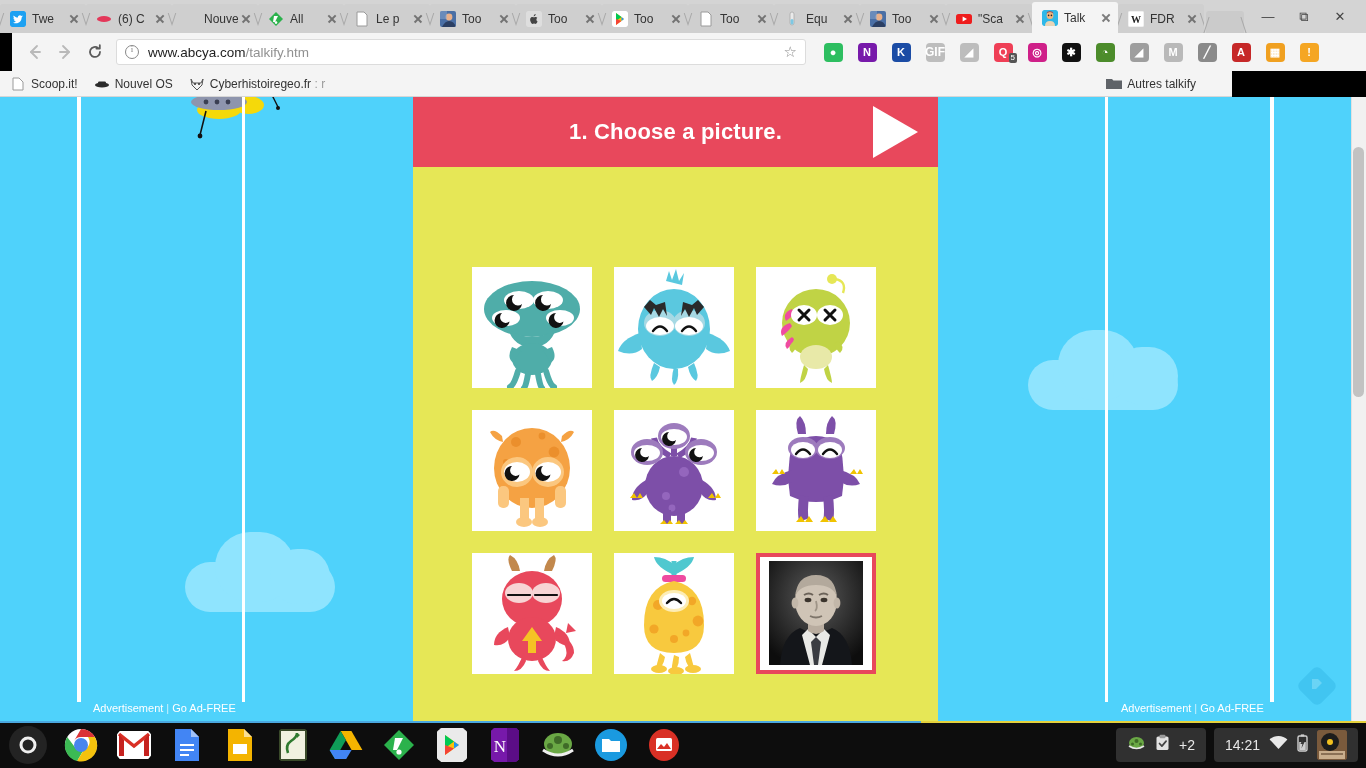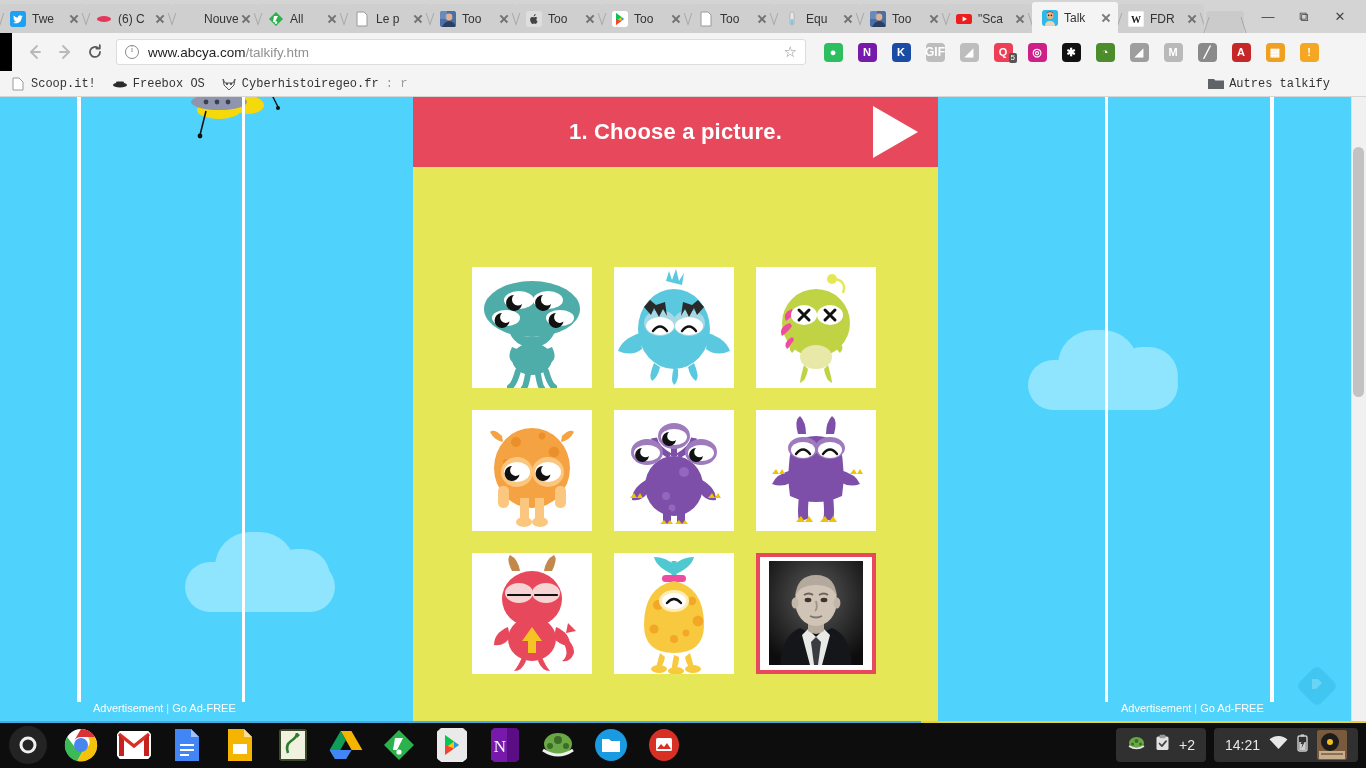--- a/index.html
+++ b/index.html
@@ -105,23 +105,23 @@
     margin-left: auto; color: #8d8d8d; font-size: 15px;
   }
   .extrow { display: flex; align-items: center; margin-left: 10px; gap: 0px; }
   .ext {
     width: 34px; height: 30px; display: flex; align-items: center; justify-content: center;
     position: relative;
   }
 
   
   .bookmarks {
-    position: absolute; top: 71px; left: 0; width: 1366px; height: 26px;
+    position: absolute; top: 71px; left: 0; width: 1232px; height: 26px;
     background: #f4f4f4; border-bottom: 1px solid #d6d6d6;
-    display: flex; align-items: center; padding: 0 10px; font-family: Liberation Mono, monospace;
+    display: flex; align-items: center; padding: 0 10px;
   }
   .bm { display: flex; align-items: center; margin-right: 16px; font-size: 12px; color: #333; }
   .bm .bmi { width: 16px; height: 16px; margin-right: 5px; display:flex;align-items:center;justify-content:center; }
   .bm .bmtxt { white-space: nowrap; }
   .bm .bmtxt .sub { color: #9b9b9b; }
   .bm-right { margin-left: auto; margin-right: 26px; }
 
   
   .viewport {
     position: absolute; top: 97px; left: 0; width: 1366px; height: 624px;
@@ -500,21 +500,21 @@
       </span>
       <span class="bmtxt">Scoop.it!</span>
     </div>
     <div class="bm">
       <span class="bmi">
         <svg width="16" height="12" viewBox="0 0 16 12">
             <ellipse cx="8" cy="7" rx="7" ry="2.6" fill="#2b2b2b"></ellipse>
             <rect x="4" y="3.4" width="8" height="3" rx="1.4" fill="#2b2b2b"></rect>
           </svg>
       </span>
-      <span class="bmtxt">Freebox OS</span>
+      <span class="bmtxt">Nouvel OS</span>
     </div>
     <div class="bm">
       <span class="bmi">
         <svg width="16" height="14" viewBox="0 0 16 14">
             <path d="M2 2 l2 4 h8 l2-4 -1 6 -5 5 -5-5 z" fill="none" stroke="#555" stroke-width="1"></path>
             <circle cx="6" cy="7" r="1" fill="#333"></circle>
             <circle cx="10" cy="7" r="1" fill="#333"></circle>
           </svg>
       </span>
       <span class="bmtxt"><span>Cyberhistoiregeo.fr</span><span class="sub"> : r</span></span>

